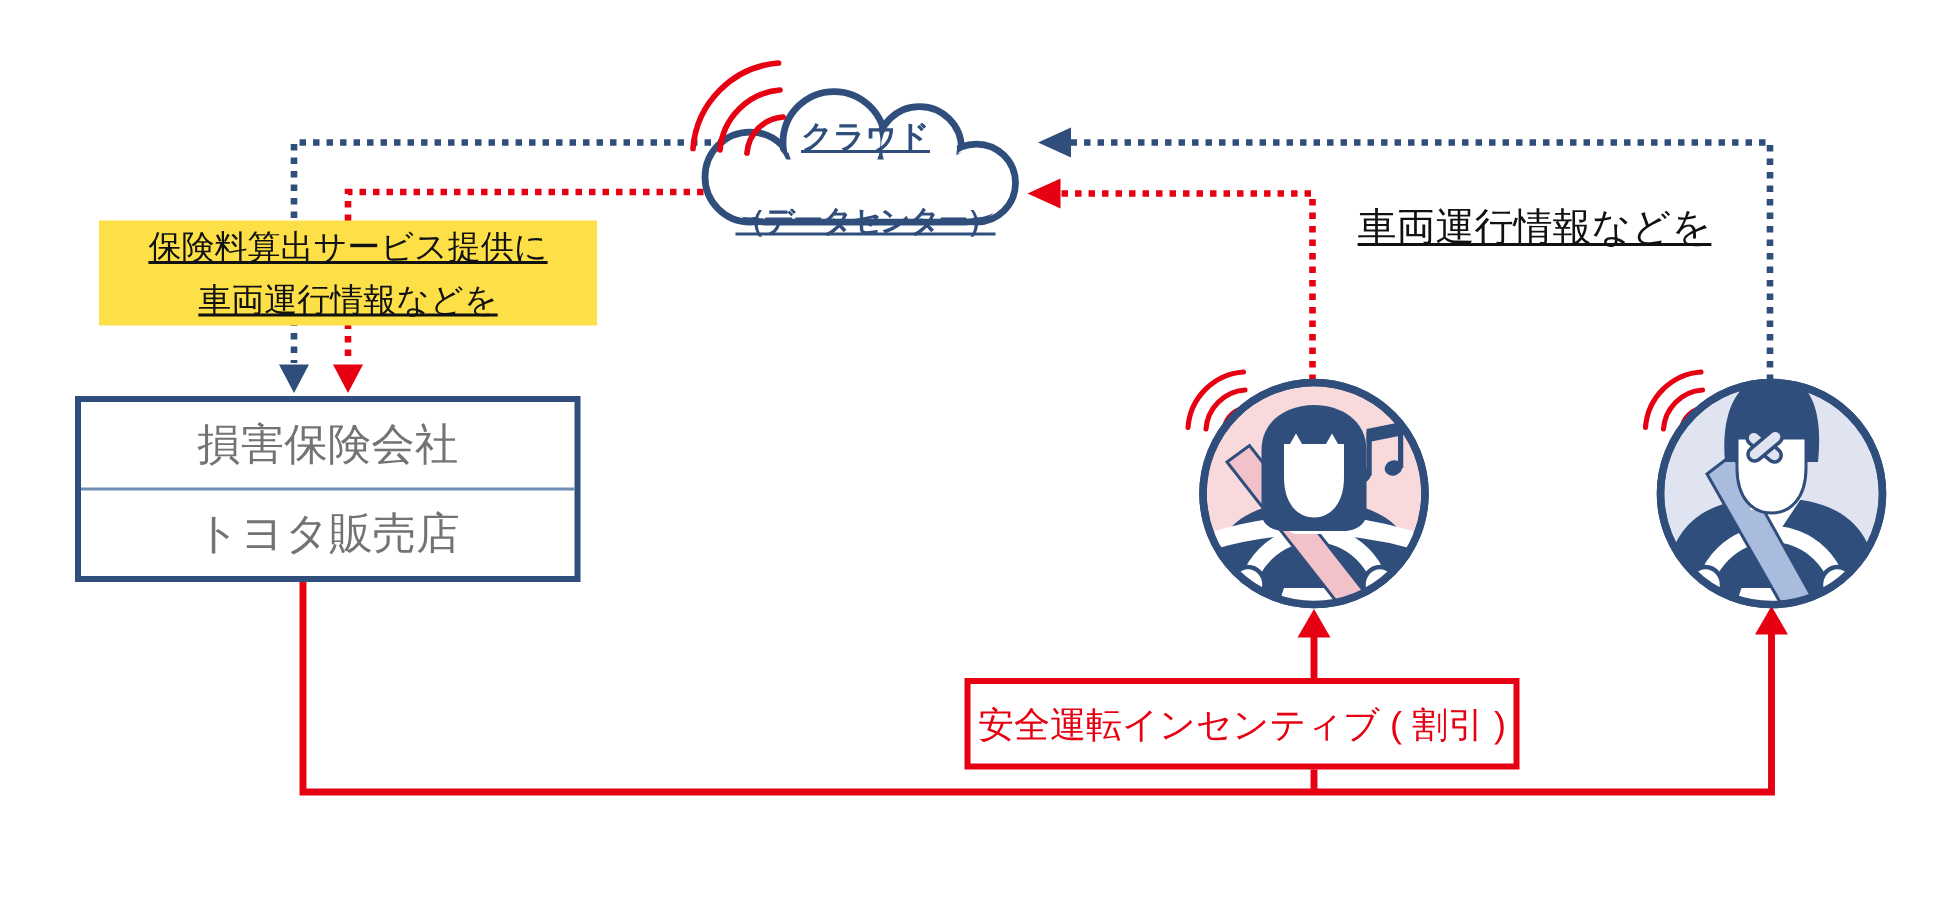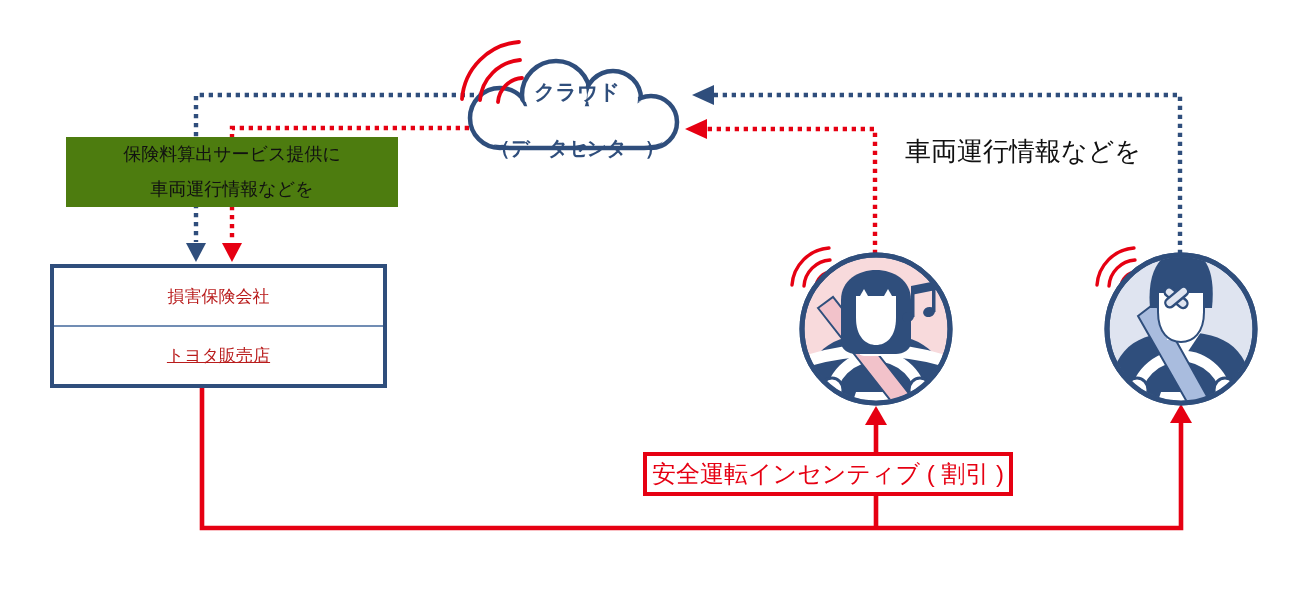--- a/index.html
+++ b/index.html
@@ -2,35 +2,35 @@
 <html><head>
 <meta charset="utf-8">
 <style>
   html,body{margin:0;padding:0;background:#fff;}
   #stage{
     position:relative;width:1300px;height:598px;background:#fff;overflow:hidden;
     font-family:"Liberation Sans","DejaVu Sans",sans-serif;
   }
   #diagram-svg{position:absolute;left:0;top:0;z-index:1;}
   .label{position:absolute;z-index:2;text-align:center;color:#111;}
-  .label .ln{display:block;}
-  #left-flow-label{left:66px;top:137px;width:332px;font-size:18px;line-height:35px;background:#4d7c0f;}
+  .label .ln{display:block;text-decoration:underline;}
+  #left-flow-label{left:66px;top:147px;width:332px;font-size:22px;line-height:35px;background:#fde047;}
   #right-flow-label{left:883px;top:134px;width:280px;font-size:26px;line-height:34px;}
   #cloud-label{left:462px;top:80px;width:230px;color:#2F4E7C;font-weight:bold;z-index:2;}
   #cloud-label .c1{font-size:21px;line-height:24px;}
   #cloud-label .c2{font-size:20px;line-height:25px;letter-spacing:-1px;margin-top:32px;}
   #org-box{
     position:absolute;z-index:2;left:50px;top:264px;width:337px;height:124px;
     box-sizing:border-box;border:4px solid #2F4E7C;background:#fff;
     display:flex;flex-direction:column;
   }
-  #org-box .row{flex:1;display:flex;align-items:center;justify-content:center;font-size:17px;color:#b91c1c;}
-  #org-box .row + .row{border-top:2px solid #718DB4;text-decoration:underline;}
+  #org-box .row{flex:1;display:flex;align-items:center;justify-content:center;font-size:29px;color:#737373;}
+  #org-box .row + .row{border-top:2px solid #718DB4;}
   #incentive-box{
-    position:absolute;z-index:2;left:643px;top:452px;width:370px;height:44px;
+    position:absolute;z-index:2;left:643px;top:452px;width:370px;height:61px;
     box-sizing:border-box;border:4px solid #E60012;background:#fff;
     display:flex;align-items:center;justify-content:center;
     color:#E60012;font-size:24px;white-space:nowrap;
   }
 </style>
 </head>
 <body>
 
 <div id="stage">
 

